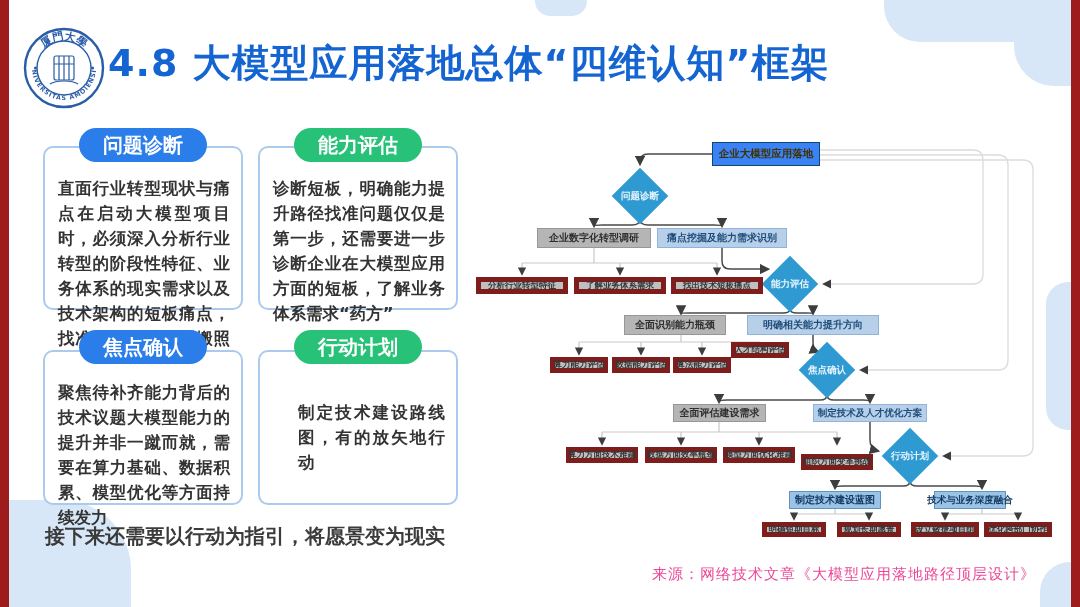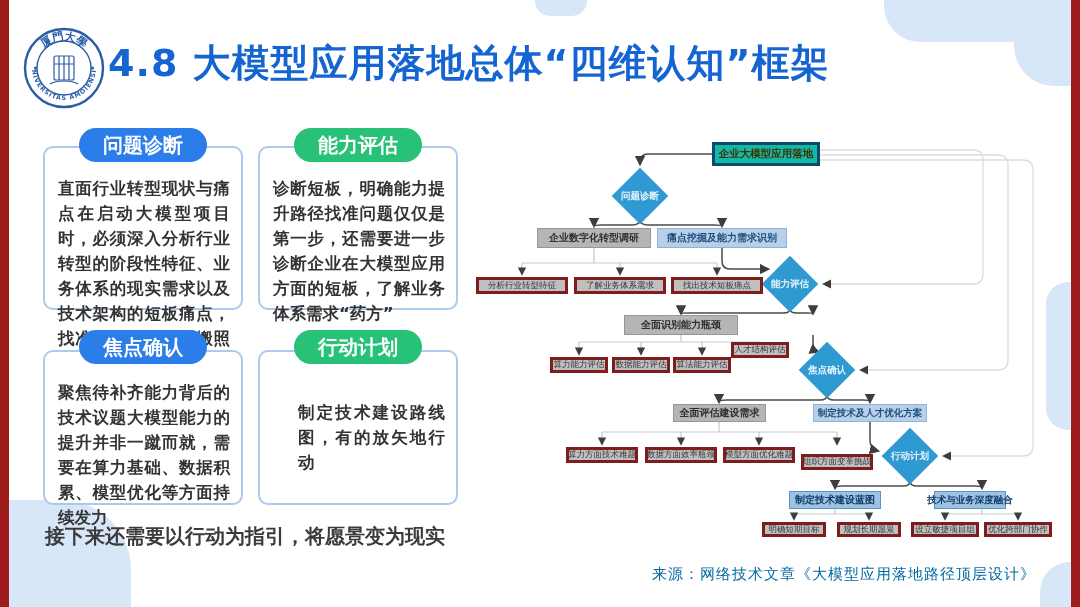--- a/index.html
+++ b/index.html
@@ -30,29 +30,29 @@
             padding:28px 11px 8px 13px;font-size:16.5px;font-weight:bold;color:#333;line-height:25px;
             text-align:justify;}
   .cw1{left:43px;top:128px;} .cw2{left:258px;top:128px;}
   .cw1 .card-box,.cw2 .card-box{margin-top:18px;height:164px;}
   .cw3{left:43px;top:330px;} .cw4{left:258px;top:330px;}
   .cw3 .card-box,.cw4 .card-box{margin-top:20px;height:155px;}
   .cw4 .card-box{display:flex;align-items:center;padding-left:38px;}
   
   .note{position:absolute;left:45px;top:520px;font-size:20px;font-weight:bold;color:#3b3b3b;line-height:33px;}
   
-  .source{position:absolute;right:44px;top:565px;font-size:15px;color:#0369a1;letter-spacing:1px;}
+  .source{position:absolute;right:44px;top:565px;font-size:15px;color:#ec4899;letter-spacing:1px;}
   
   .flow{position:absolute;inset:0;}
   .flow svg{position:absolute;left:0;top:0;pointer-events:none;}
   .fn{position:absolute;box-sizing:border-box;display:flex;align-items:center;justify-content:center;
       white-space:nowrap;font-weight:bold;z-index:2;}
-  .fn.start{background:#14b8a6;border:3px solid #0c4a6e;color:#403200;font-size:10.5px;}
+  .fn.start{background:#3b82f6;border:1px solid #0c4a6e;color:#403200;font-size:10.5px;}
   .fn.gray{background:#b5b5b5;border:1px solid #979797;color:#2f2f2f;font-size:10px;}
-  .fn.leaf{background:#bfbfbf;border:3px solid #7f1d1d;color:#363636;font-size:8.5px;font-weight:400;}
+  .fn.leaf{background:#bfbfbf;border:5px solid #7f1d1d;color:#363636;font-size:8.5px;font-weight:700;}
   .fn.lblue{background:#b7cfe9;border:1px solid #8fb3d9;color:#1e4d7b;font-size:10px;}
   .fn.bblue{background:#9cc3e5;border:1px solid #5d94c4;color:#123c66;font-size:10px;}
   .diamond{position:absolute;width:40px;height:40px;transform:rotate(45deg);background:#2f9ad2;z-index:2;}
   .diamond span{position:absolute;inset:0;display:flex;align-items:center;justify-content:center;
                 transform:rotate(-45deg);font-size:9.5px;font-weight:bold;color:#e8f5fd;white-space:nowrap;}
 </style>
 </head>
 <body>
 
 <div class="slide">
@@ -185,21 +185,22 @@
         <span>行动计划</span>
       </div>
 
     <div class="fn gray" style="left:537px;top:228px;width:114px;height:20px;">企业数字化转型调研</div>
     <div class="fn lblue" style="left:657px;top:228px;width:130px;height:20px;">痛点挖掘及能力需求识别</div>
 
     <div class="fn leaf" style="left:476px;top:277px;width:92px;height:17px;">分析行业转型特征</div>
     <div class="fn leaf" style="left:574px;top:277px;width:92px;height:17px;">了解业务体系需求</div>
     <div class="fn leaf" style="left:671px;top:277px;width:92px;height:17px;">找出技术短板痛点</div>
 
-    <div class="fn gray" style="left:624px;top:315px;width:114px;height:20px;">全面识别能力瓶颈</div>
+    <div class="fn gray" style="left:624px;top:315px;width:102px;height:20px;">全面识别能力瓶颈</div>
+    <div class="fn lblue" style="left:747px;top:315px;width:132px;height:20px;">明确相关能力提升方向</div>
 
     <div class="fn leaf" style="left:550px;top:357px;width:58px;height:16px;">算力能力评估</div>
     <div class="fn leaf" style="left:612px;top:357px;width:58px;height:16px;">数据能力评估</div>
     <div class="fn leaf" style="left:673px;top:357px;width:58px;height:16px;">算法能力评估</div>
     <div class="fn leaf" style="left:731px;top:342px;width:58px;height:16px;">人才结构评估</div>
 
     <div class="fn gray" style="left:673px;top:404px;width:93px;height:18px;">全面评估建设需求</div>
     <div class="fn lblue" style="left:813px;top:404px;width:114px;height:18px;font-size:9.5px;">制定技术及人才优化方案</div>
 
     <div class="fn leaf" style="left:566px;top:447px;width:72px;height:16px;">算力方面技术难题</div>

